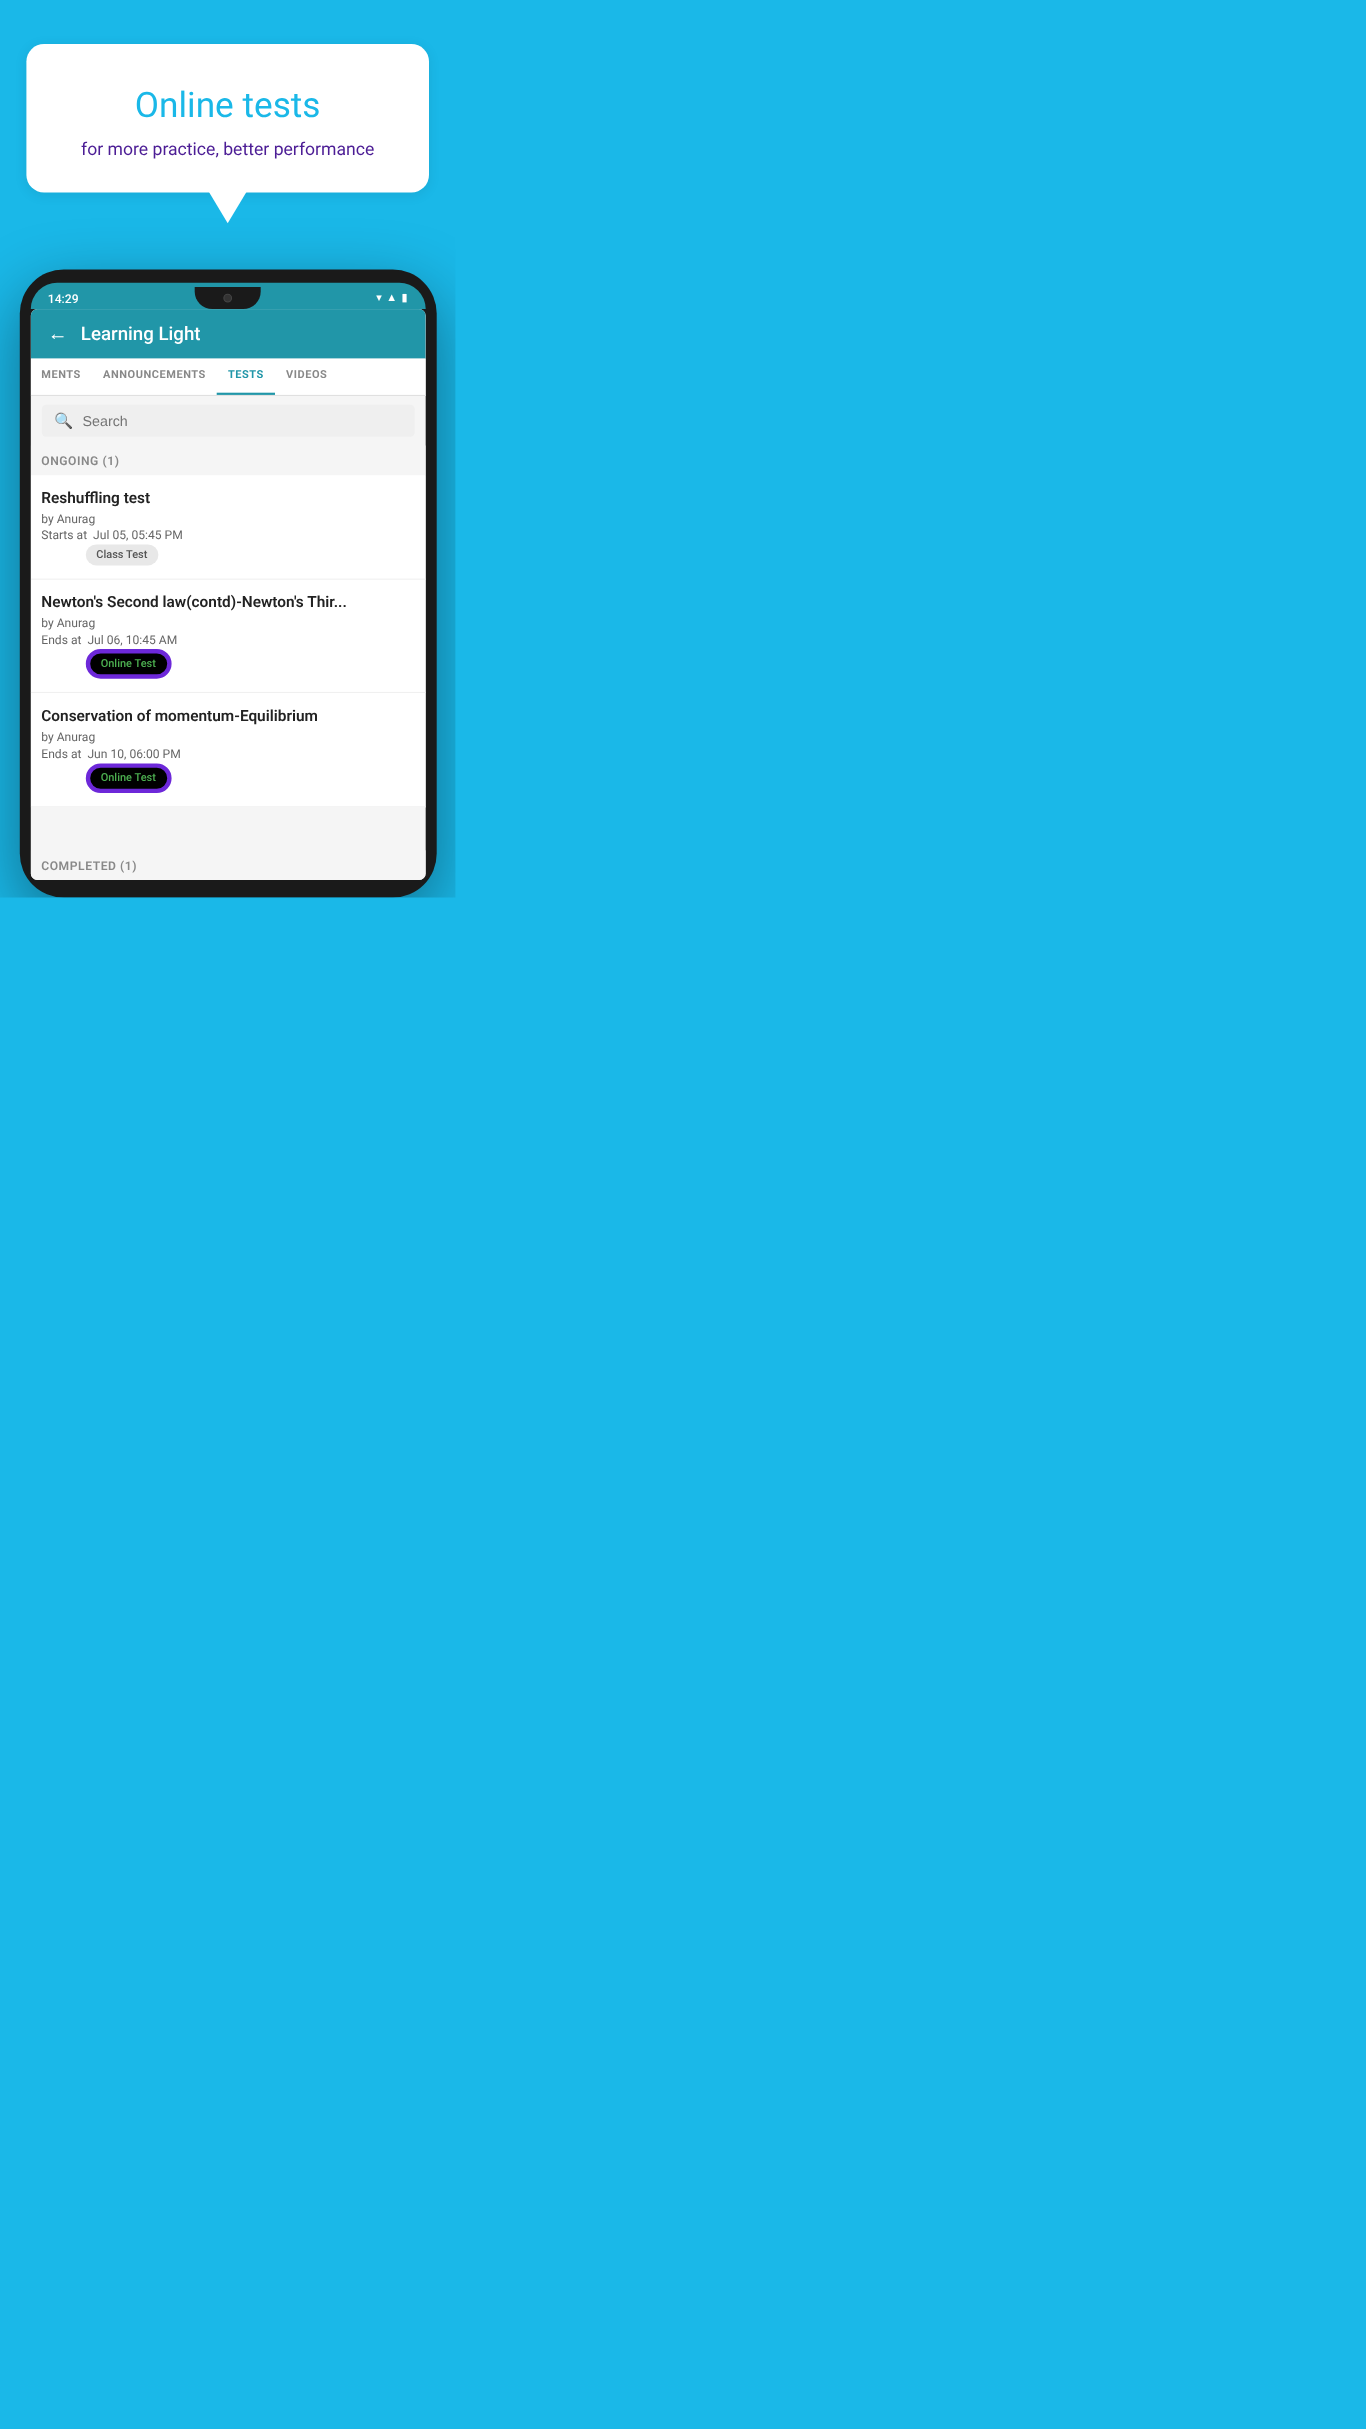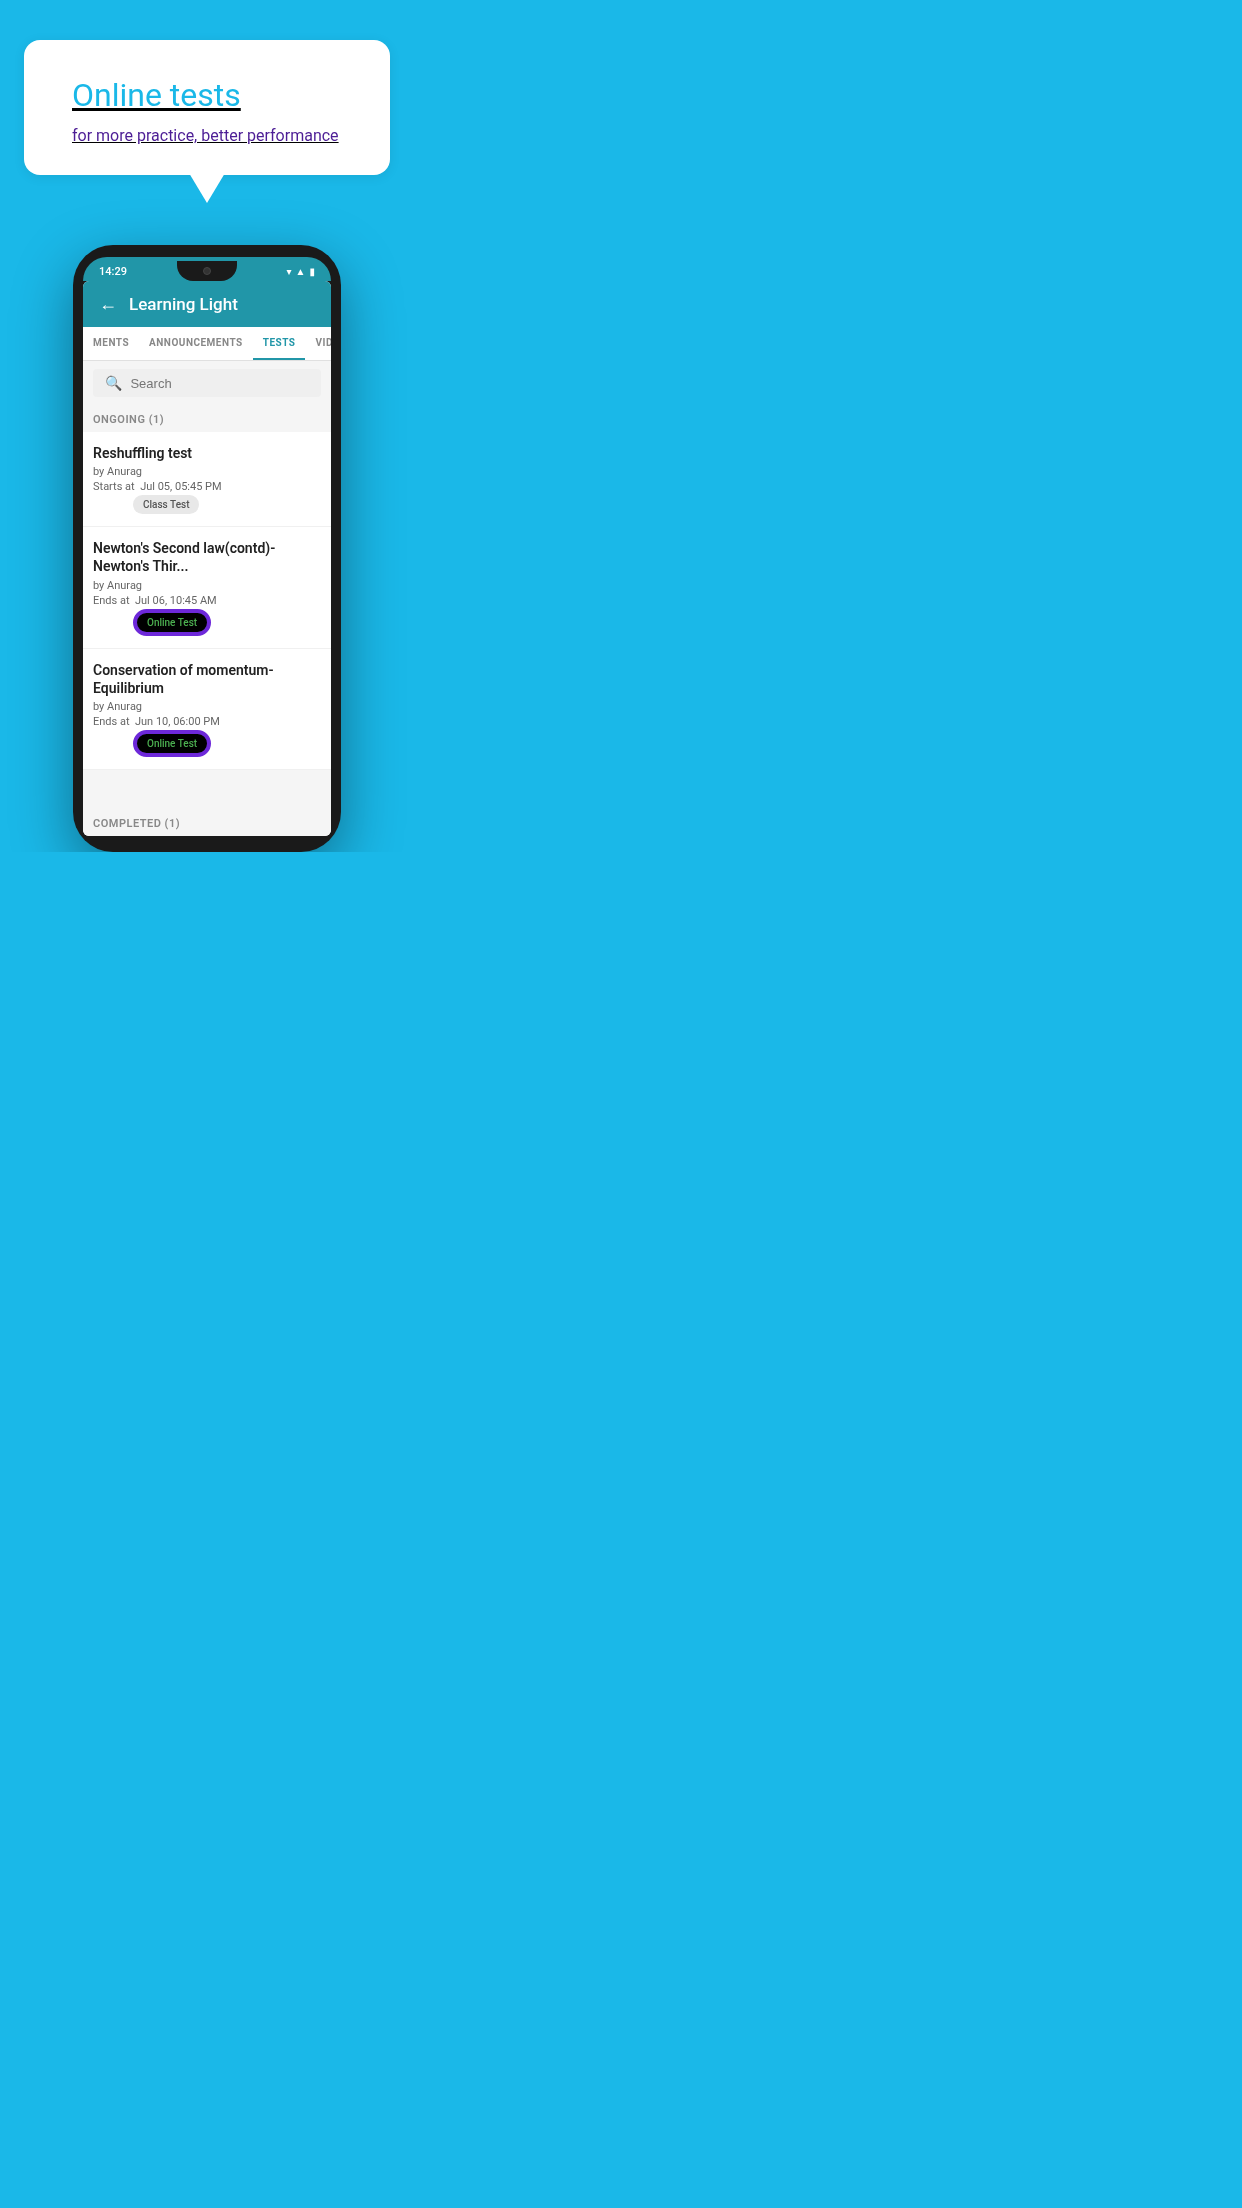--- a/index.html
+++ b/index.html
@@ -21,26 +21,26 @@
       width: 100%;
       display: flex;
       flex-direction: column;
       align-items: center;
       padding: 40px 24px 0;
     }
 
     .speech-bubble {
       background: white;
       border-radius: 16px;
-      padding: 36px 48px 30px;
+      padding: 36px 29px 30px;
       width: 100%;
       max-width: 370px;
+      text-align: center;
       position: relative;
       box-shadow: 0 2px 12px rgba(0,0,0,0.08);
-      text-decoration: underline;
     }
 
     .speech-bubble::after {
       content: '';
       position: absolute;
       bottom: -28px;
       left: 50%;
       transform: translateX(-50%);
       width: 0;
       height: 0;
@@ -58,21 +58,21 @@
 
     .bubble-subtitle {
       font-size: 16px;
       color: #4c1d95;
       font-weight: 400;
     }
 
     
     .phone-container {
       margin-top: 70px;
-      width: 268px;
+      width: 379px;
       background: #1a1a1a;
       border-radius: 40px;
       padding: 12px 10px 16px;
       box-shadow: 0 20px 60px rgba(0,0,0,0.4);
       position: relative;
     }
 
     .phone-top-bar {
       display: flex;
       justify-content: space-between;

